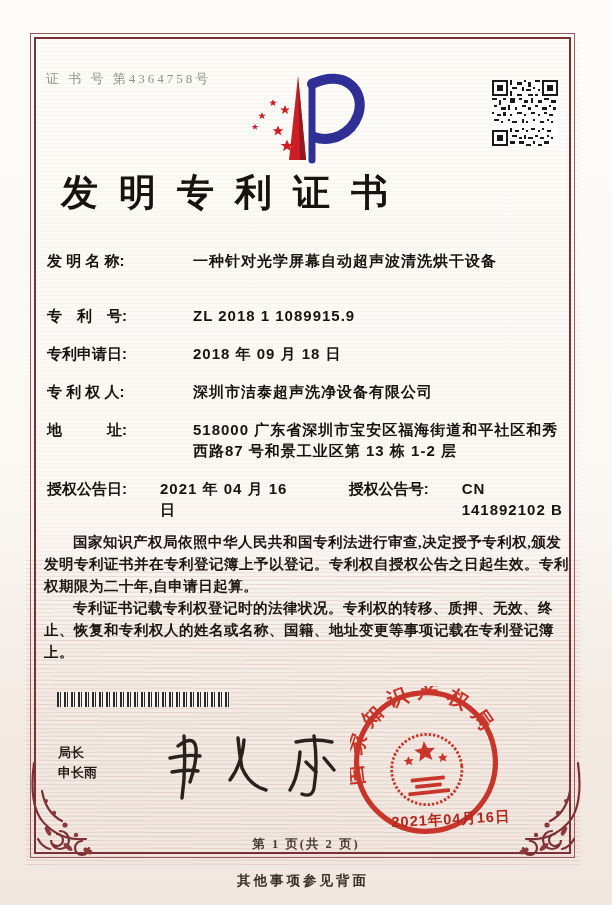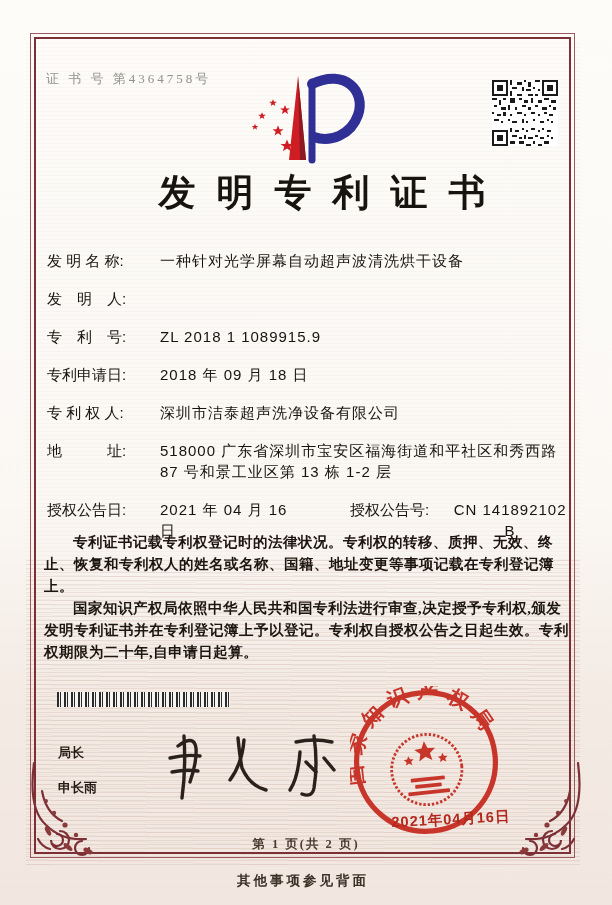--- a/index.html
+++ b/index.html
@@ -26,43 +26,43 @@
     border:1px solid #9c5a5e;pointer-events:none;}
   .frame::after{content:"";position:absolute;inset:3px;border:2px solid #7c3036;}
   .corner{position:absolute;width:82px;height:104px;bottom:40px;}
   .corner.br{right:30px;}
   .corner.bl{left:30px;transform:scaleX(-1);}
   .certno{position:absolute;left:46px;top:70px;
     font-family:"Liberation Serif","DejaVu Serif",serif;
     font-size:13px;letter-spacing:3px;color:#93918c;}
   .logo{position:absolute;left:228px;top:70px;width:150px;height:98px;}
   .qr{position:absolute;left:492px;top:80px;width:66px;height:66px;}
-  .title{position:absolute;left:0;right:8px;top:168px;text-align:center;
+  .title{position:absolute;left:0;right:8px;top:168px;text-align:left;
     font-family:"Liberation Serif","DejaVu Serif",serif;
     font-size:37px;font-weight:600;color:#17130e;
     letter-spacing:21px;text-indent:21px;margin-left:40px;}
   .fields{position:absolute;left:47px;top:250px;right:38px;color:#17130e;}
-  .row{display:flex;margin-bottom:17px;font-weight:400;font-size:15px;line-height:21px;}
+  .row{display:flex;margin-bottom:17px;font-weight:700;font-size:15px;line-height:21px;gap:33px;}
   .rlabel{flex:0 0 113px;white-space:nowrap;}
   .rvalue{letter-spacing:1px;}
   .addr .rvalue{max-width:418px;}
   .grant{display:flex;}
   .grant .pair{display:flex;}
-  .grant .pair.second{margin-left:26px;text-align:center;}
+  .grant .pair.second{margin-left:26px;}
   .paras{position:absolute;left:44px;right:36px;top:531px;
     font-family:"Liberation Serif","DejaVu Serif",serif;
     font-weight:700;font-size:14.5px;line-height:22px;color:#1d150f;
     letter-spacing:0.5px;}
   .paras p{margin:0;text-indent:2em;}
   .barcode{position:absolute;left:57px;top:692px;width:173px;height:15px;
     background:repeating-linear-gradient(90deg,
       #2b2b2b 0 2px,#f7f5f1 2px 3px,#2b2b2b 3px 4px,#f7f5f1 4px 7px,
       #2b2b2b 7px 9px,#f7f5f1 9px 10px,#2b2b2b 10px 11px,#f7f5f1 11px 14px);}
   .director{position:absolute;left:58px;top:744px;font-size:13px;font-weight:700;color:#241b14;}
-  .director .name{margin-top:17px;}
+  .director .name{margin-top:2px;}
   .sig{position:absolute;left:148px;top:726px;width:190px;height:84px;}
   .seal{position:absolute;left:350px;top:686px;width:152px;height:152px;opacity:.92;}
   .sealdate{position:absolute;left:366px;top:810px;width:170px;text-align:center;
     color:#b3271c;font-weight:700;font-size:14.5px;letter-spacing:1px;
     transform:rotate(-3deg);}
   .pageinfo{position:absolute;left:0;right:0;top:836px;text-align:center;
     font-family:"Liberation Serif","DejaVu Serif",serif;
     font-weight:700;font-size:12.5px;color:#4a3a30;letter-spacing:2px;}
   .backnote{position:absolute;left:0;right:6px;top:872px;text-align:center;
     font-family:"Liberation Serif","DejaVu Serif",serif;
@@ -159,21 +159,20 @@
   </svg>
 
   <div class="title">发明专利证书</div>
 
   <div class="fields">
     <div class="row">
       <span class="rlabel">发 明 名 称:</span>
       <span class="rvalue">一种针对光学屏幕自动超声波清洗烘干设备</span>
     </div>
     <div class="row">
-      <span class="rlabel">发　明　人:</span>
     </div>
     <div class="row">
       <span class="rlabel">专　利　号:</span>
       <span class="rvalue">ZL 2018 1 1089915.9</span>
     </div>
     <div class="row">
       <span class="rlabel">专利申请日:</span>
       <span class="rvalue">2018 年 09 月 18 日</span>
     </div>
     <div class="row">
@@ -190,22 +189,22 @@
         <span class="rvalue">2021 年 04 月 16 日</span>
       </span>
       <span class="pair second">
         <span class="rlabel">授权公告号:</span>
         <span class="rvalue">CN 141892102 B</span>
       </span>
     </div>
   </div>
 
   <div class="paras">
+    <p>国家知识产权局依照中华人民共和国专利法进行审查,决定授予专利权,颁发发明专利证书并在专利登记簿上予以登记。专利权自授权公告之日起生效。专利权期限为二十年,自申请日起算。</p>
     <p>专利证书记载专利权登记时的法律状况。专利权的转移、质押、无效、终止、恢复和专利权人的姓名或名称、国籍、地址变更等事项记载在专利登记簿上。</p>
-    <p>国家知识产权局依照中华人民共和国专利法进行审查,决定授予专利权,颁发发明专利证书并在专利登记簿上予以登记。专利权自授权公告之日起生效。专利权期限为二十年,自申请日起算。</p>
   </div>
 
   <div class="barcode"></div>
 
   <div class="director">
     <div>局长</div>
     <div class="name">申长雨</div>
   </div>
 
   <svg class="sig" viewBox="0 0 190 84">

